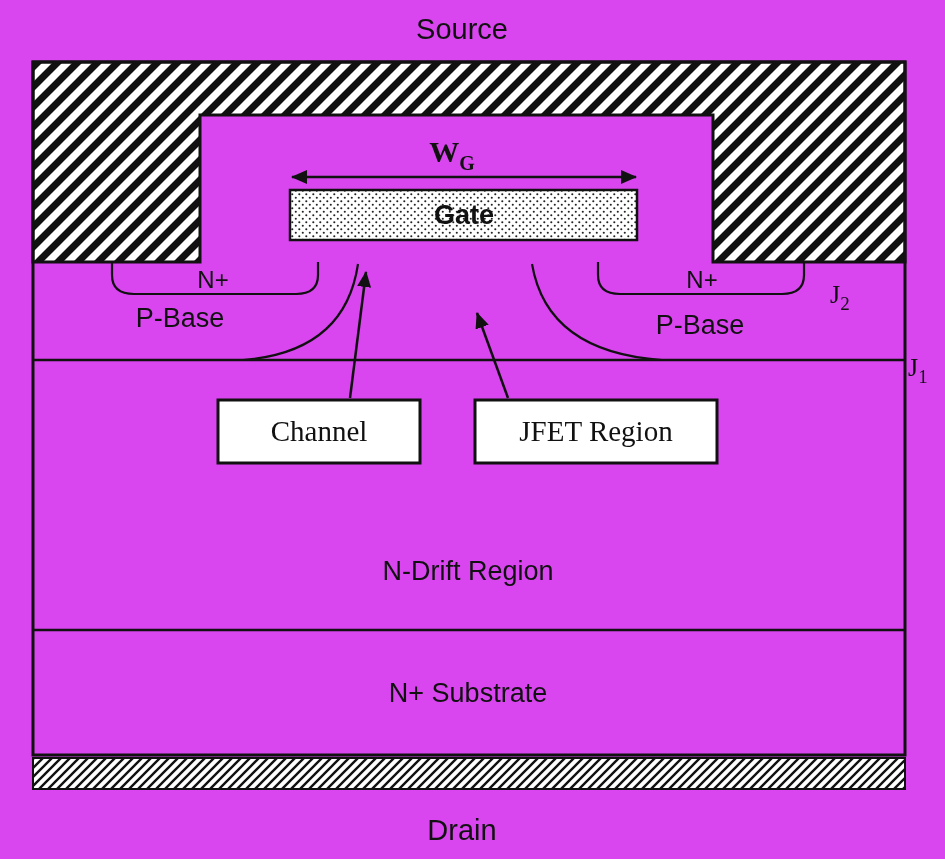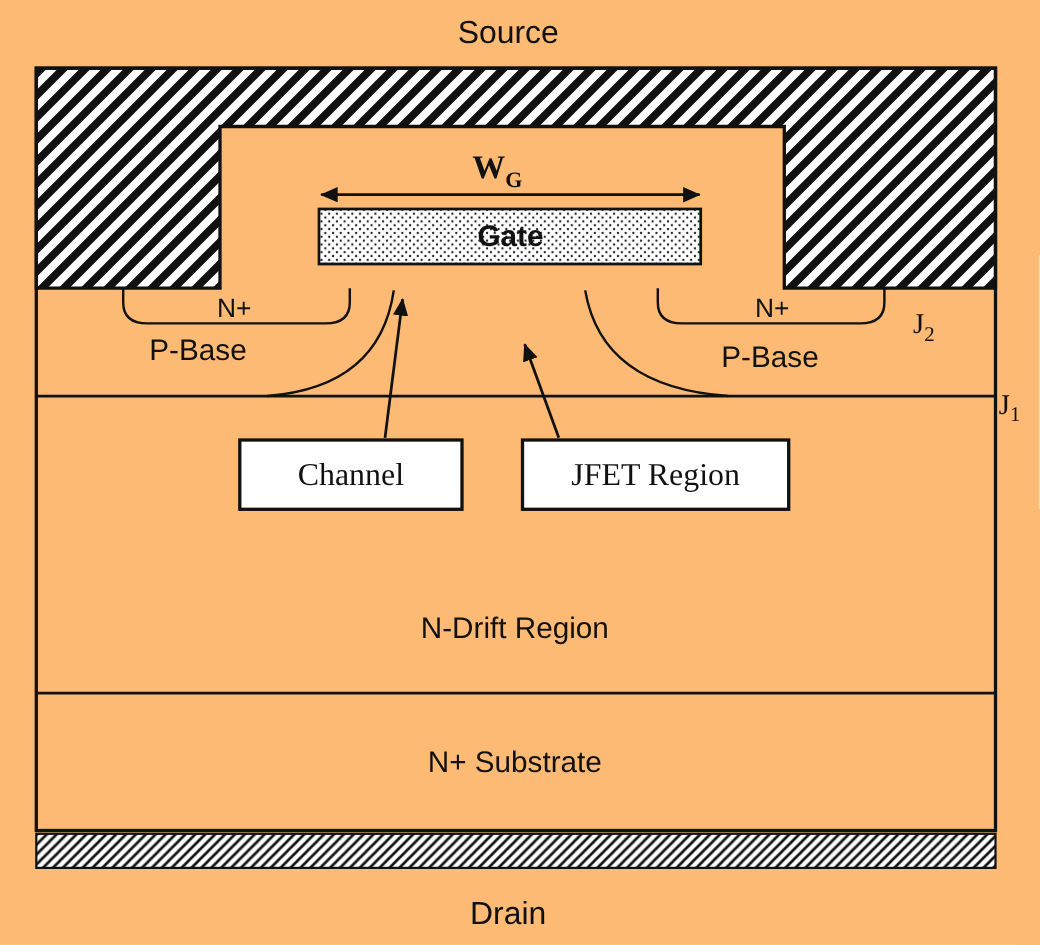--- a/index.html
+++ b/index.html
@@ -3,21 +3,21 @@
 <meta charset="utf-8">
 <style>
   html, body {
     margin: 0;
     padding: 0;
     background: #ffffff;
   }
   .page {
     width: 945px;
     height: 859px;
-    background: #fdba74;
+    background: #d946ef;
     position: relative;
     overflow: hidden;
   }
   svg {
     display: block;
   }
   svg text {
     fill: #111111;
   }
   .sans { font-family: "Liberation Sans", sans-serif; }

